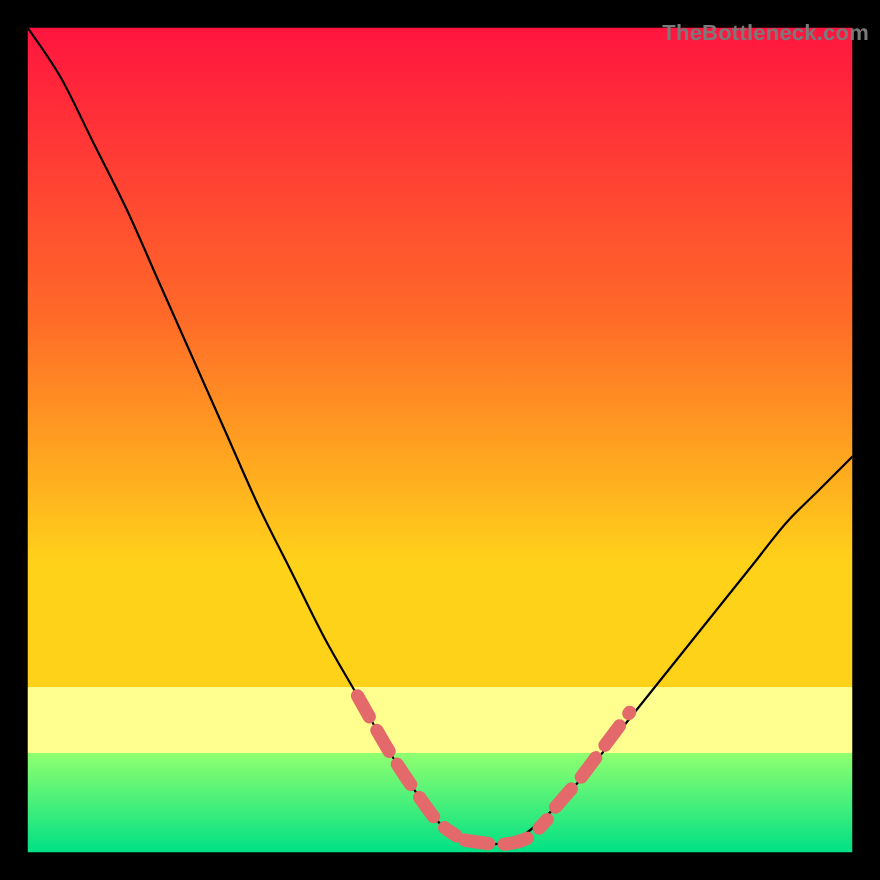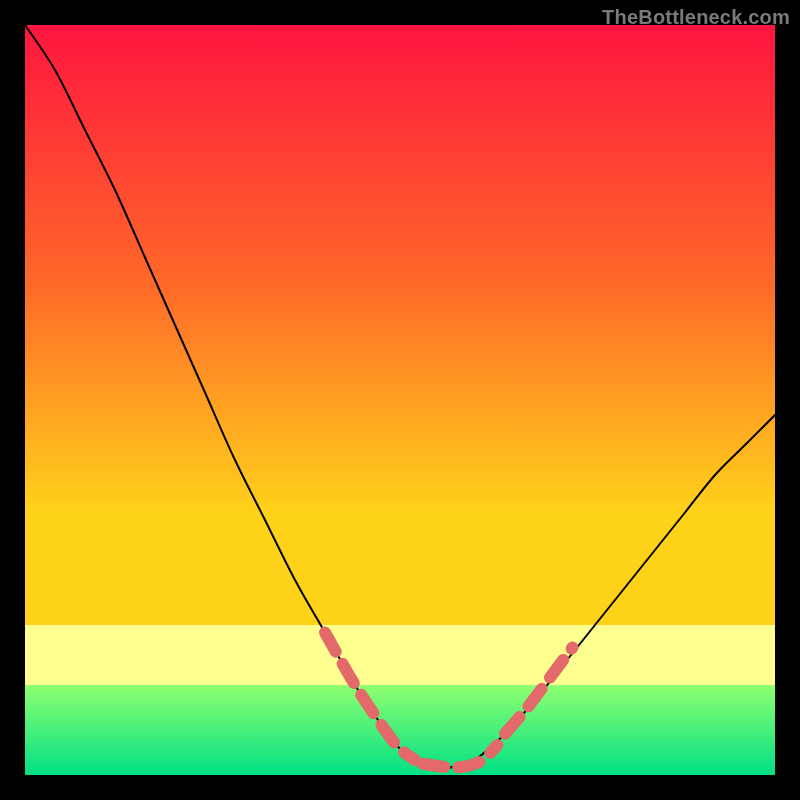--- a/index.html
+++ b/index.html
@@ -11,21 +11,21 @@
     overflow: hidden;
   }
   .stage {
     position: relative;
     width: 800px;
     height: 800px;
     background: #000;
   }
   .watermark {
     position: absolute;
-    top: 6px;
+    top: 19px;
     right: 10px;
     font-family: Arial, Helvetica, sans-serif;
     font-size: 20px;
     font-weight: bold;
     color: #7a7a7a;
     letter-spacing: 0.2px;
     z-index: 10;
   }
   .plot {
     position: absolute;

